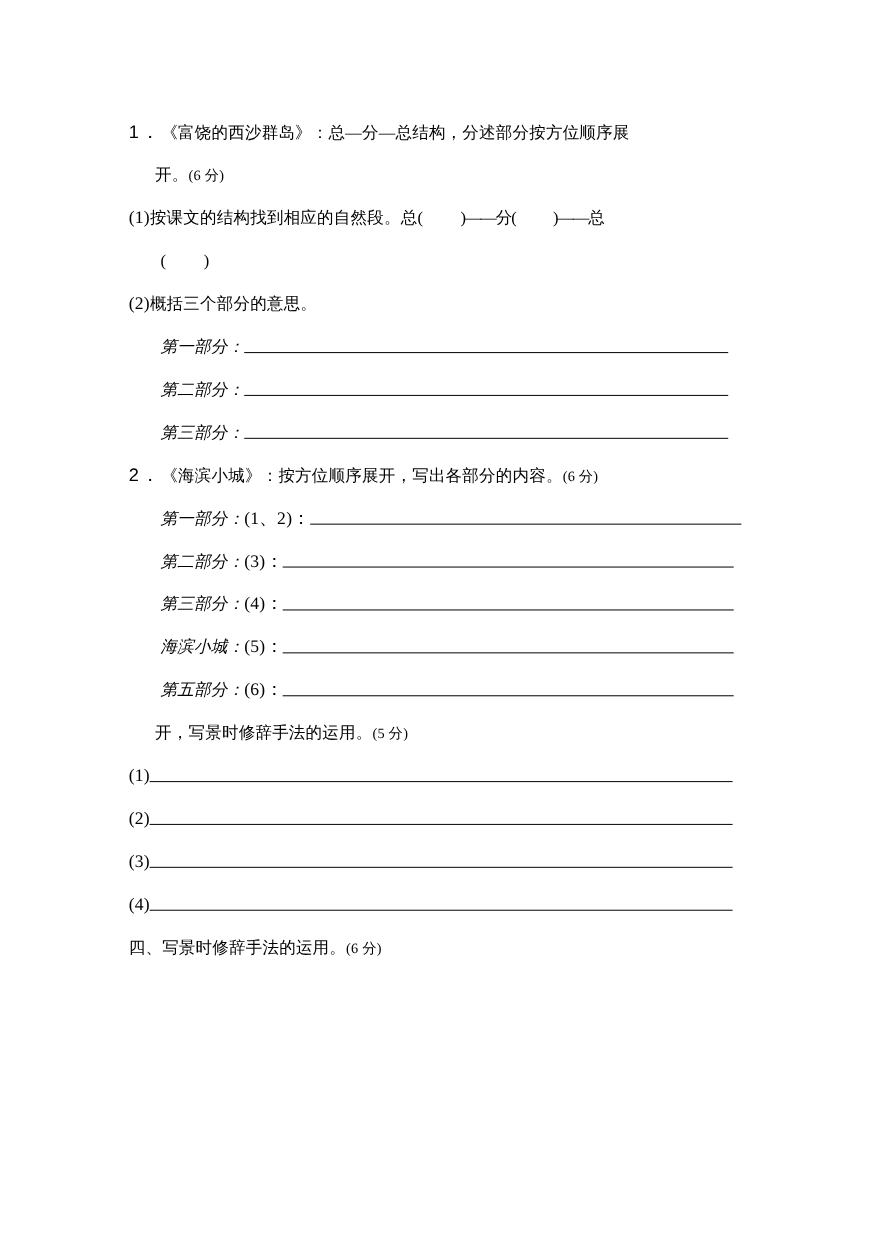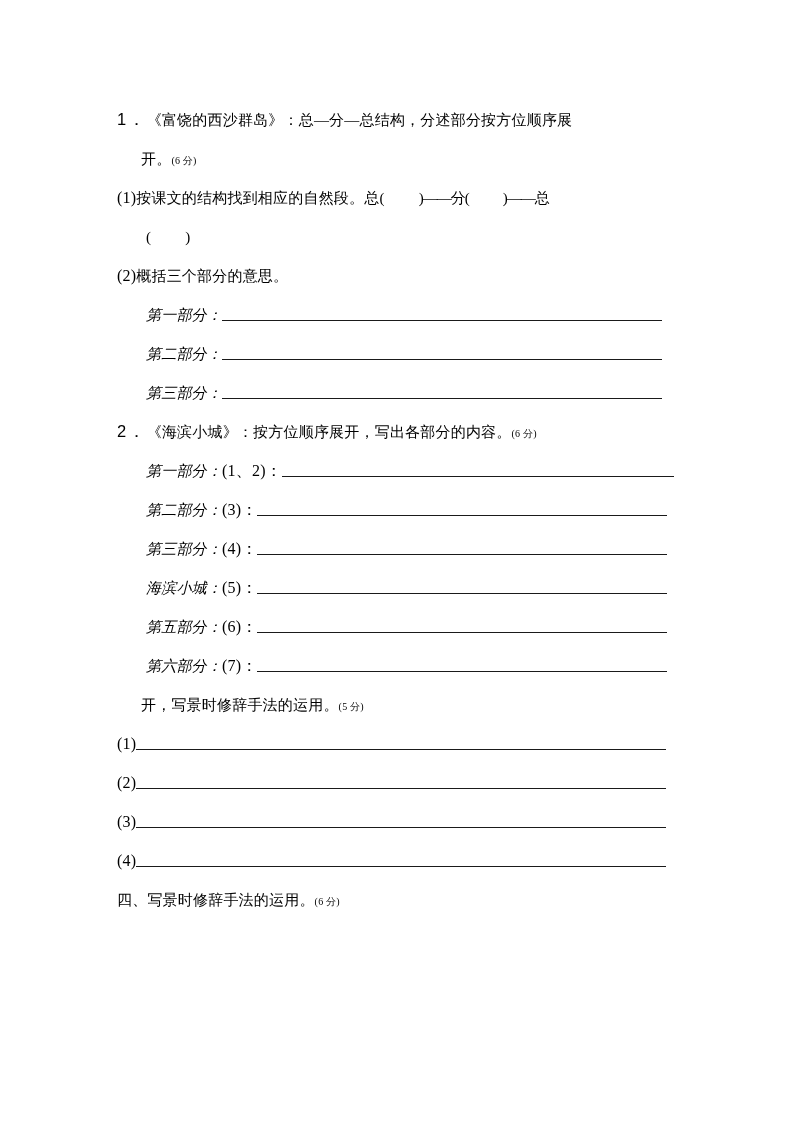--- a/index.html
+++ b/index.html
@@ -48,21 +48,21 @@
   .qnum {
     font-family: "Liberation Sans", sans-serif;
     font-size: 16.5px;
     letter-spacing: 2px;
   }
   .cn {
     font-family: "Liberation Serif", "DejaVu Serif", serif;
     font-size: 15px;
   }
   .score {
-    font-size: 10px;
+    font-size: 13px;
   }
   .paren {
     font-size: 16px;
   }
 
   
   .blank {
     display: inline-block;
     border-bottom: 1.4px solid #1a1a1a;
     vertical-align: baseline;
@@ -137,23 +137,20 @@
     </div>
     <div class="row lvl-2">
       <span class="cn label-fixed">第三部分：</span><span class="paren">(4)：</span><span class="blank bl-c"></span>
     </div>
     <div class="row lvl-2">
       <span class="cn label-fixed">海滨小城：</span><span class="paren">(5)：</span><span class="blank bl-c"></span>
     </div>
     <div class="row lvl-2">
       <span class="cn label-fixed">第五部分：</span><span class="paren">(6)：</span><span class="blank bl-c"></span>
     </div>
-    <div class="row lvl-2">
-      <span class="cn label-fixed">第六部分：</span><span class="paren">(7)：</span><span class="blank bl-c"></span>
-    </div>
 
     <div class="row lvl-1">
       <span class="cn">开，写景时修辞手法的运用。</span><span class="score">(5 分)</span>
     </div>
 
     <div class="row lvl-sub">
       <span class="paren">(1)</span><span class="blank bl-d"></span>
     </div>
     <div class="row lvl-sub">
       <span class="paren">(2)</span><span class="blank bl-d"></span>

